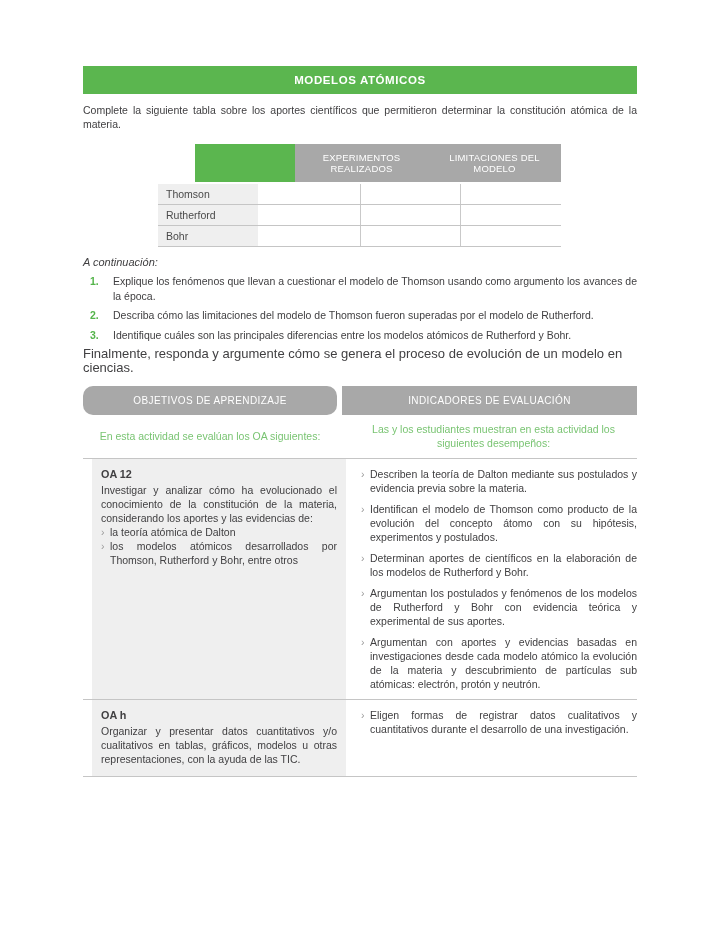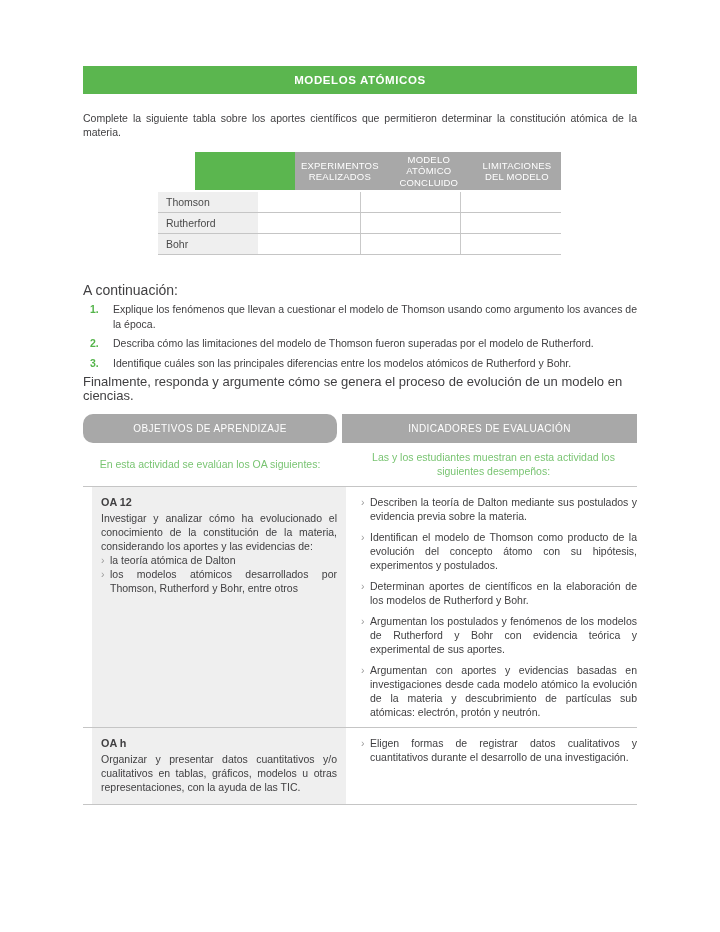--- a/index.html
+++ b/index.html
@@ -5,38 +5,38 @@
   * { margin:0; padding:0; box-sizing:border-box; }
   html,body { background:#ffffff; }
   body { width:720px; height:932px; font-family:"Liberation Sans", sans-serif; color:#414042; }
   .page { position:relative; width:720px; height:681px; padding:66px 83px 0 83px; background:#fff; }
 
   
   .title-bar { height:28px; background:#5bb64f; color:#fff; display:flex; align-items:center; justify-content:center;
                font-size:11.5px; letter-spacing:0.6px; font-weight:bold; }
 
   
-  .intro { margin-top:17px; font-size:10.5px; line-height:14px; text-align:justify; }
+  .intro { margin-top:9px; font-size:10.5px; line-height:14px; text-align:justify; }
 
   
   .t1 { margin:13px 0 0 75px; width:403px; }
   .t1-head { display:flex; gap:0; height:38px;margin-left:37px; }
   .t1-corner { width:100px; flex:none; background:#5bb64f; }
   .t1-h { flex:1; background:#a8a8a8; color:#fff; font-size:9.5px; line-height:11.5px; letter-spacing:0.2px;
           display:flex; align-items:center; justify-content:center; text-align:center; padding:2px 6px; }
   .t1-body { margin-top:2px; }
   .t1-row { display:flex; height:21px; border-bottom:1px solid #c5c5c5; }
   .t1-row:first-child { border-top:none; }
   .t1-label { width:100px; flex:none; background:#efefef; margin-right:2px; font-size:10.5px; color:#4a4a4a;
               display:flex; align-items:center; padding:0 8px 0 8px; }
   .t1-cell { flex:1; background:#fff; }
   .t1-cell.bl { border-left:1px solid #c9c9c9; }
 
   
-  .cont { margin-top:28px; font-size:14px; line-height:14px; }
+  .cont { margin-top:8px; font-size:11px; line-height:14px;font-style:italic; }
   .tasks { margin-top:5px; }
   .task { display:flex; margin-bottom:5px; font-size:10.5px; line-height:14.5px; }
   .task .num { flex:none; width:30px; padding-left:7px; color:#54b44a; font-weight:bold; }
   .task .task-text { flex:1; text-align:justify; }
   .final { margin-top:4px; font-size:13px; line-height:14px; }
 
   
   .t2 { margin-top:11px; width:554px; }
   .t2-head { display:flex; gap:5px; height:29px; }
   .t2-h { background:#a8a8a8; color:#fff; font-size:10px; letter-spacing:0.4px; display:flex; align-items:center;
@@ -68,21 +68,20 @@
   <div class="title-bar">
     <span>MODELOS ATÓMICOS</span>
   </div>
 
   <p class="intro">Complete la siguiente tabla sobre los aportes científicos que permitieron determinar la constitución atómica de la materia.</p>
 
   <div class="t1">
     <div class="t1-head">
       <div class="t1-corner"></div>
       <div class="t1-h">EXPERIMENTOS REALIZADOS</div>
-      <div class="t1-h">MODELO ATÓMICO CONCLUIDO</div>
       <div class="t1-h">LIMITACIONES DEL MODELO</div>
     </div>
     <div class="t1-body">
       <div class="t1-row">
         <div class="t1-label">Thomson</div>
         <div class="t1-cell"></div>
         <div class="t1-cell bl"></div>
         <div class="t1-cell bl"></div>
       </div>
       <div class="t1-row">

